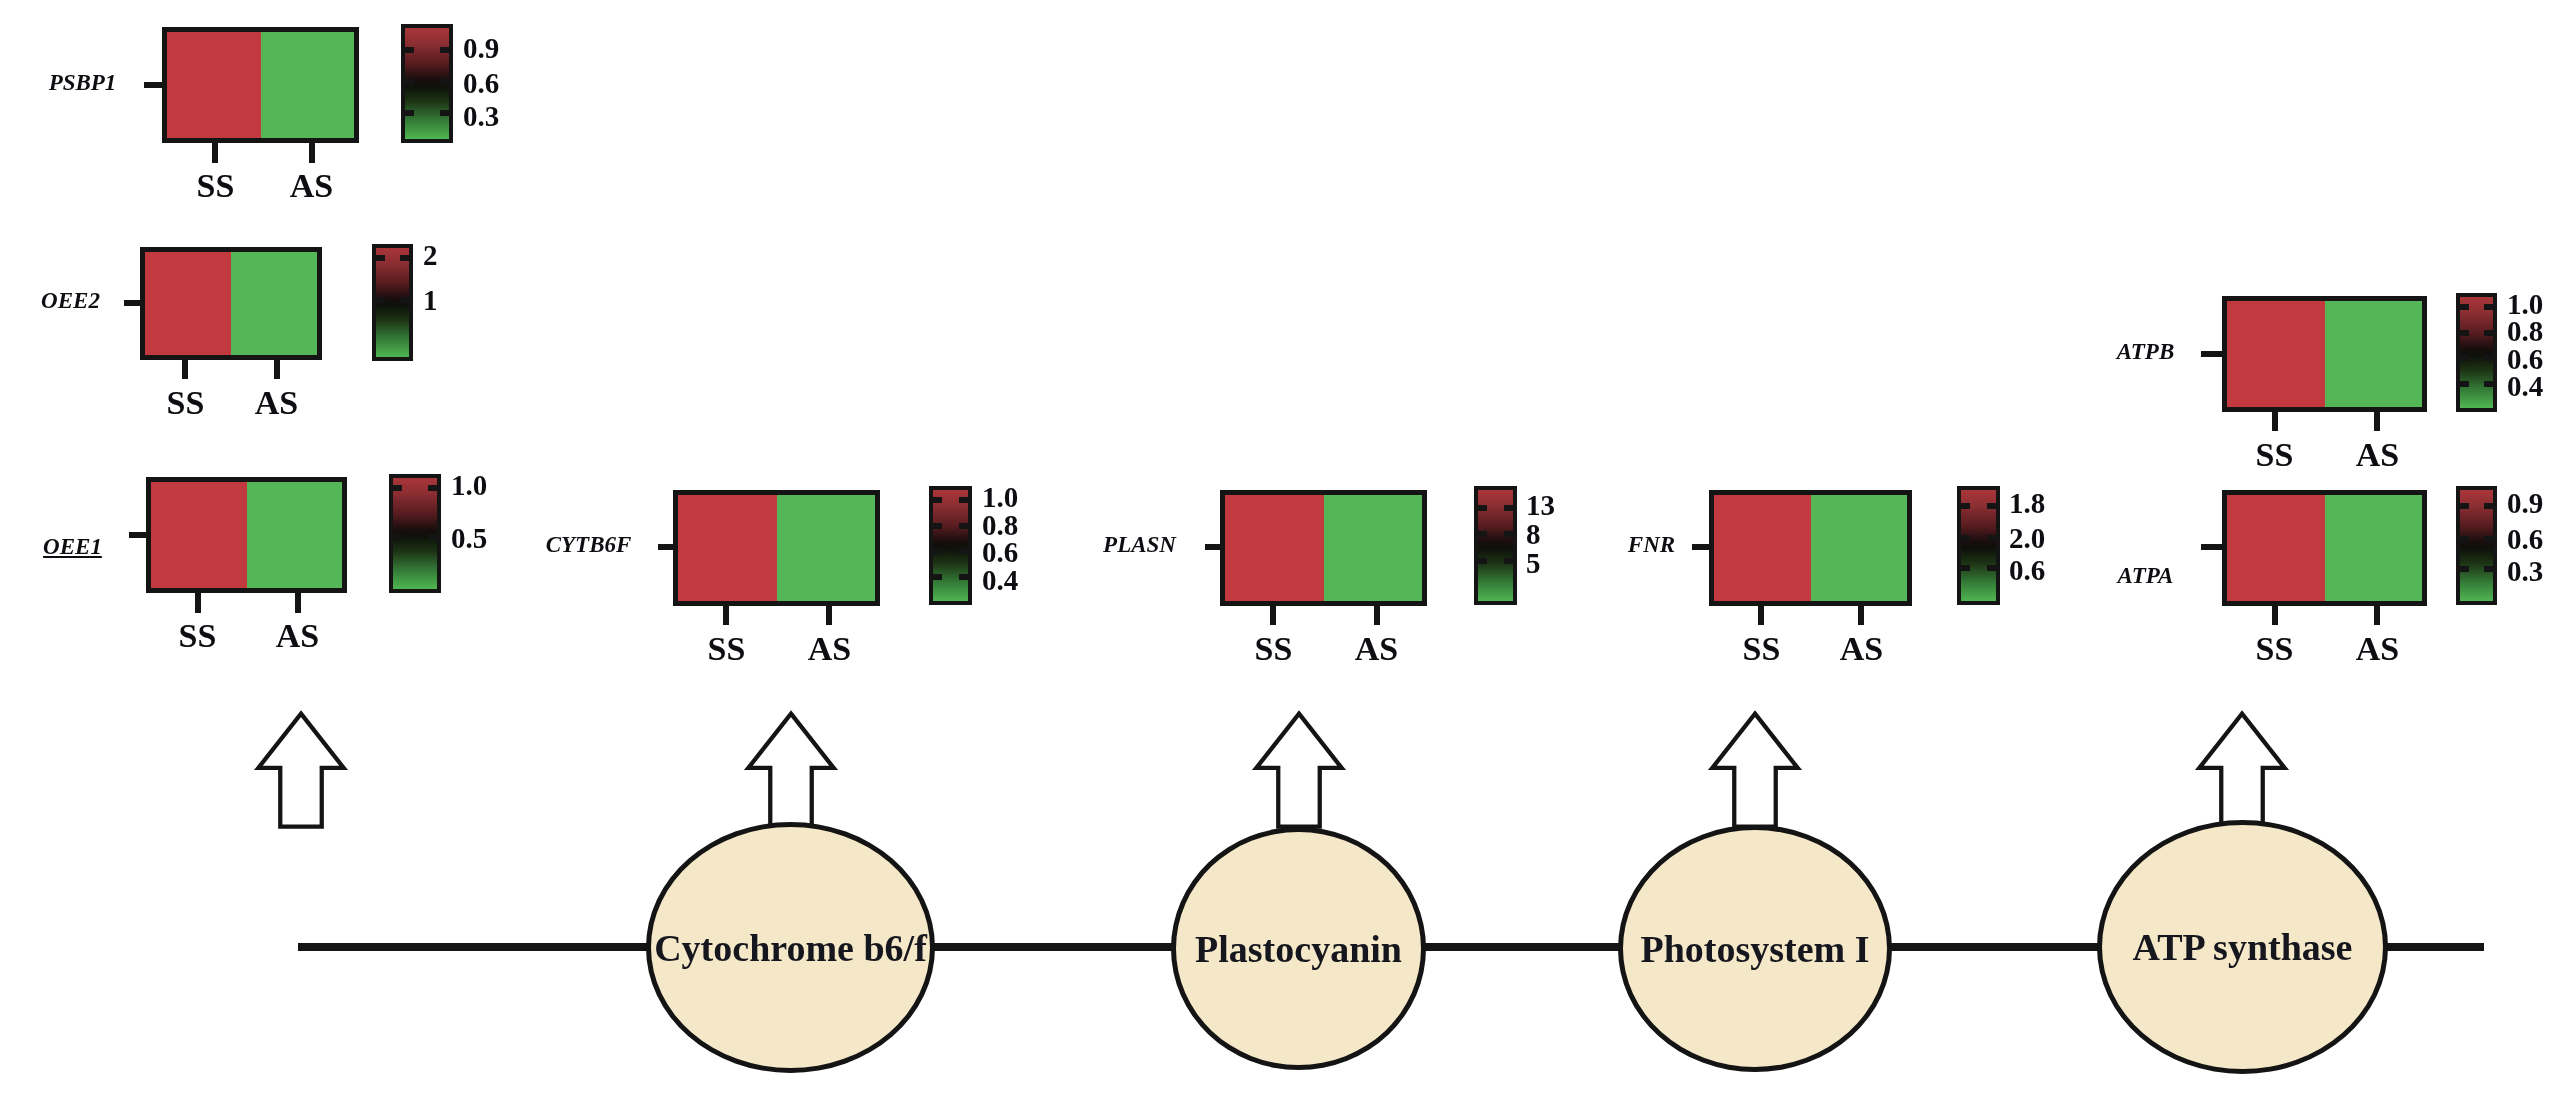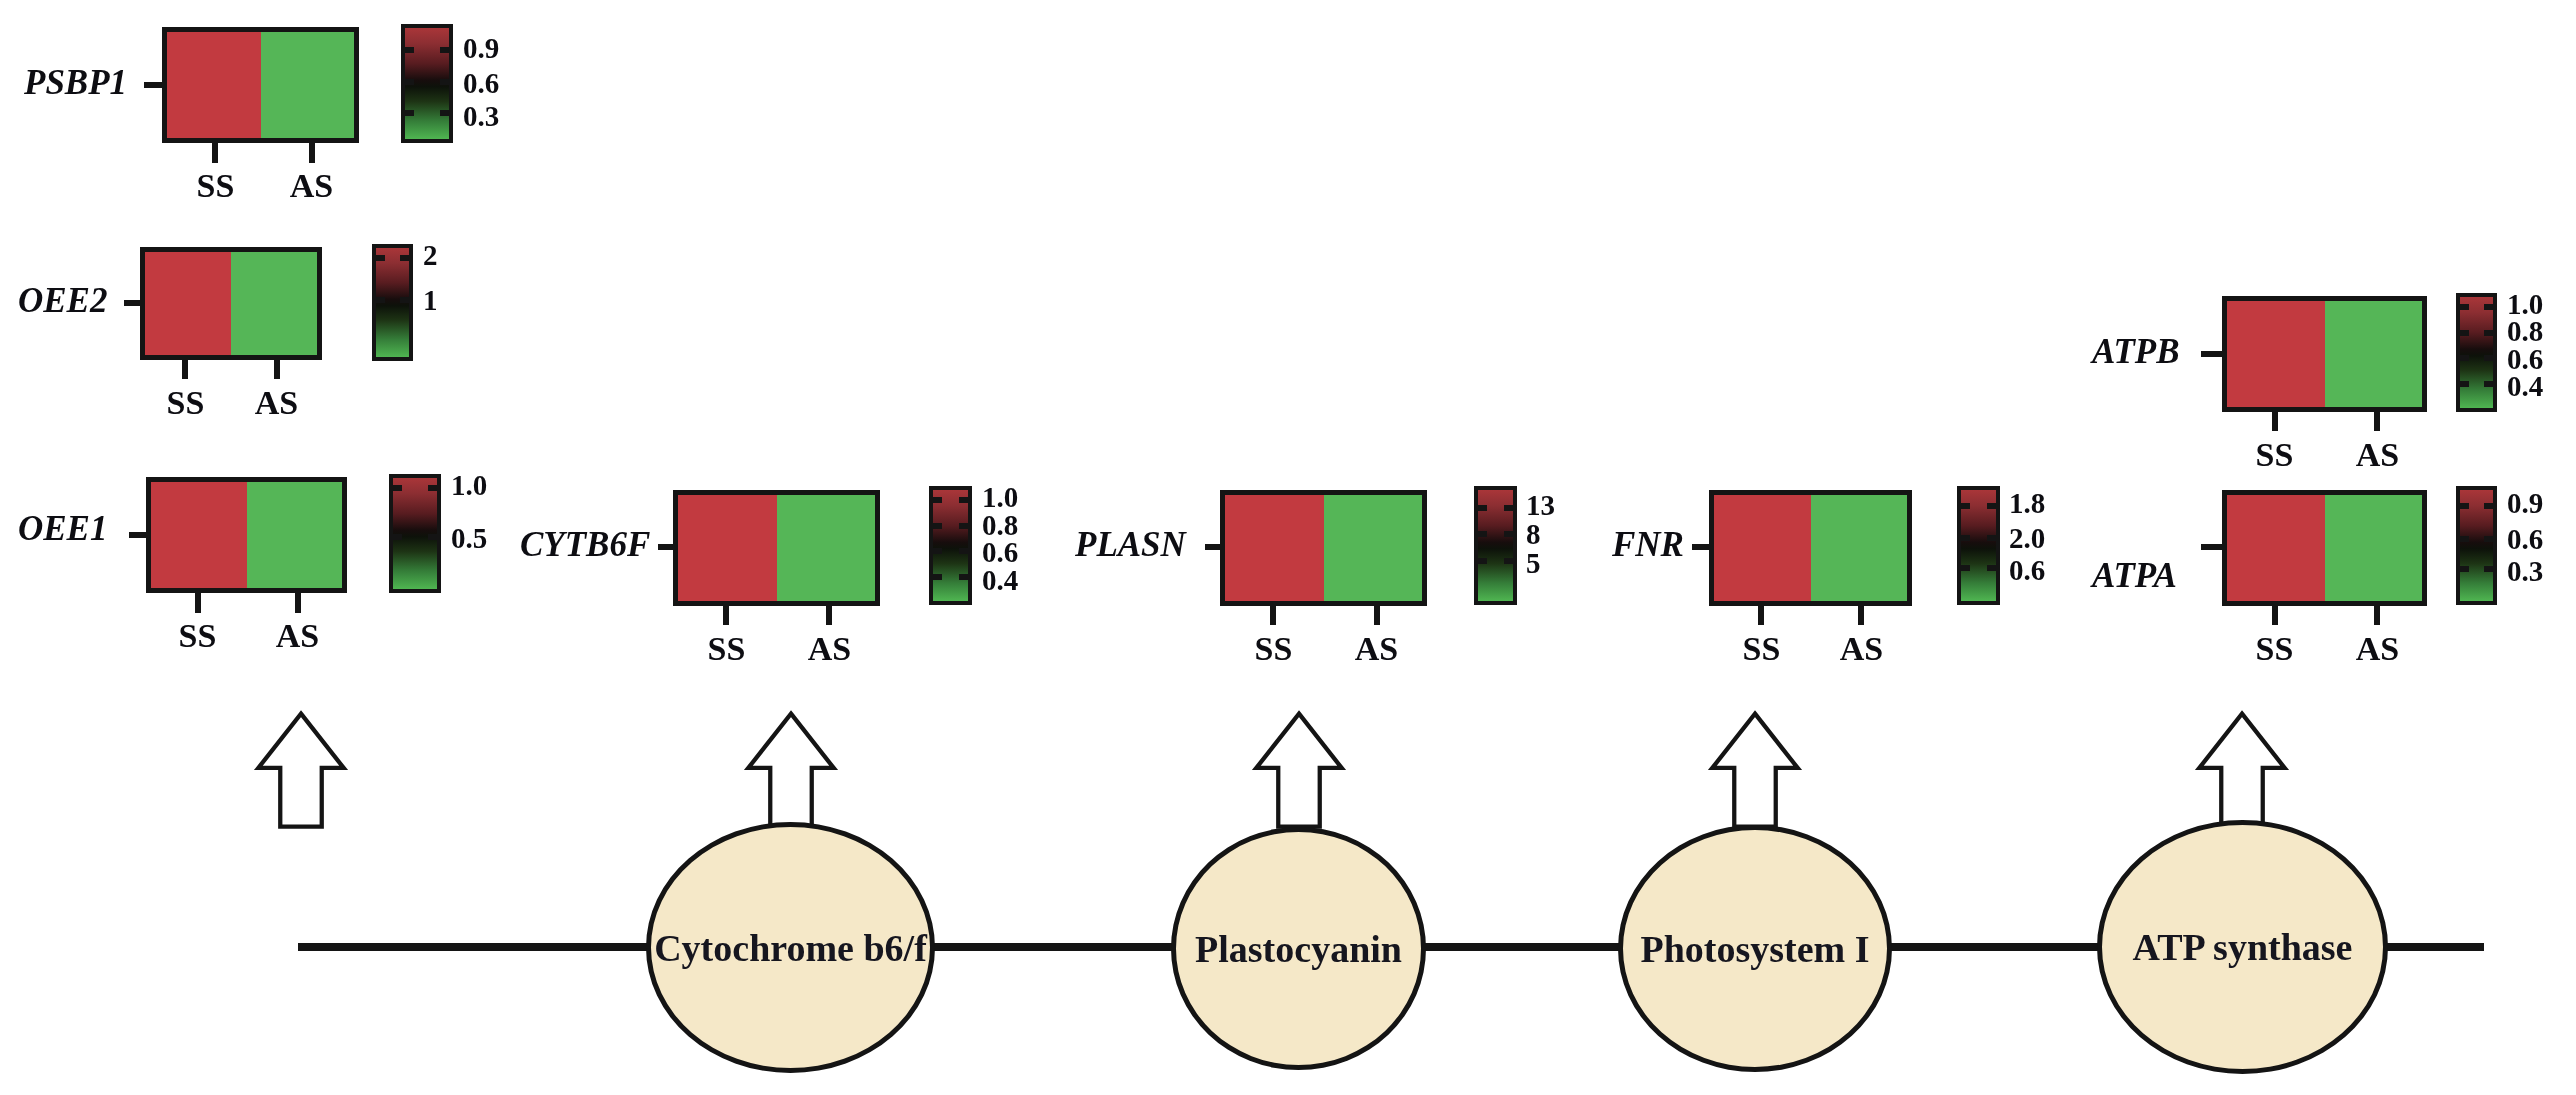--- a/index.html
+++ b/index.html
@@ -18,23 +18,23 @@
     display:flex;
     box-sizing:border-box;
   }
   .hm .cell{flex:1 1 50%;}
   .cell-ss{background:#c23a40;}
   .cell-as{background:#55b657;}
   .gene-label{
     position:absolute;
     font-style:italic;
     font-weight:bold;
-    font-size:35px;
+    font-size:23px;
     line-height:39px;
-    text-align:left;
+    text-align:center;
     white-space:nowrap;
   }
   .dash{position:absolute;height:6px;background:#141414;}
   .stub{position:absolute;width:6px;height:20.7px;background:#141414;}
   .cond{
     position:absolute;
     width:79px;
     text-align:center;
     font-weight:bold;
     font-size:34px;
@@ -113,21 +113,21 @@
   <div class="stub" style="left:274px;top:358px;"></div>
   <div class="cond" style="left:146px;top:385px;">SS</div>
   <div class="cond" style="left:237px;top:385px;">AS</div>
   <div class="cbar" style="left:372px;top:244px;width:41px;height:117px;">
     <div class="notch" style="top:9%"></div>
       <div class="notch" style="top:48%"></div>
   </div>
   <span class="cbar-tick" style="left:423px;top:255px;">2</span>
   <span class="cbar-tick" style="left:423px;top:300px;">1</span>
 
-  <div class="gene-label" style="left:18px;top:509px;width:109px;">OEE1</div>
+  <div class="gene-label" style="left:18px;top:527px;width:109px;text-decoration:underline;">OEE1</div>
   <div class="dash" style="left:129px;top:532px;width:17px;"></div>
   <div class="hm" style="left:146px;top:477px;width:201px;height:116px;">
     <div class="cell cell-ss"></div>
     <div class="cell cell-as"></div>
   </div>
   <div class="stub" style="left:195px;top:592px;"></div>
   <div class="stub" style="left:295px;top:592px;"></div>
   <div class="cond" style="left:158px;top:618px;">SS</div>
   <div class="cond" style="left:258px;top:618px;">AS</div>
   <div class="cbar" style="left:389px;top:474px;width:52px;height:119px;">

